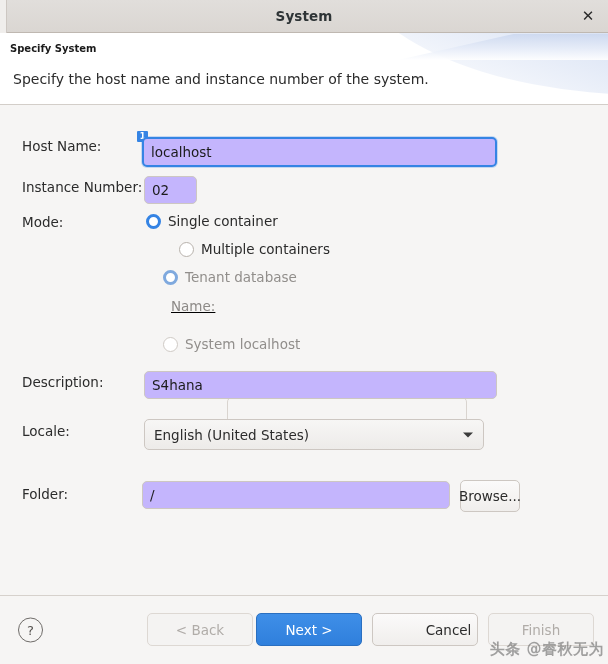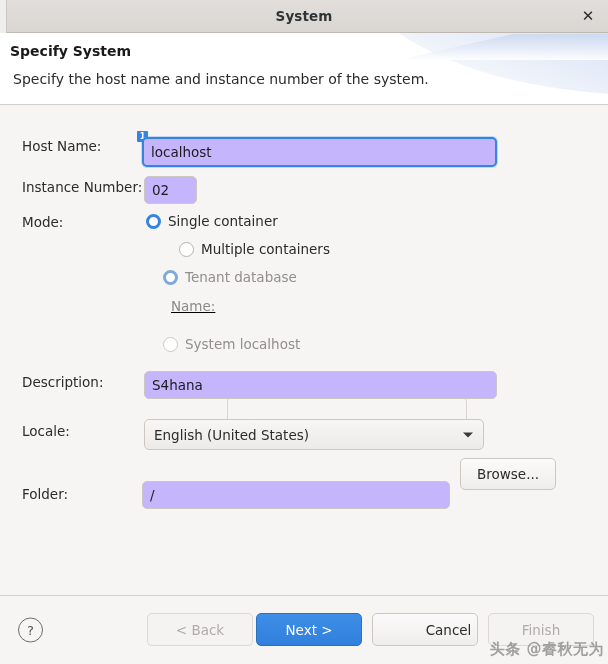--- a/index.html
+++ b/index.html
@@ -89,21 +89,21 @@
     width: 210px;
     height: 26px;
     background: linear-gradient(to bottom, #ccd8ef 0%, #e6ecf8 55%, #ffffff 100%);
     opacity: 0.9;
     clip-path: polygon(100% 0, 100% 100%, 0 100%, 55% 0);
   }
   .header-title {
     position: absolute;
     left: 10px;
     top: 10px;
-    font-size: 14px;
+    font-size: 10px;
     font-weight: bold;
     color: #1a1a1a;
   }
   .header-subtitle {
     position: absolute;
     left: 13px;
     top: 38px;
     font-size: 14px;
     color: #2b2b2b;
   }
@@ -356,21 +356,21 @@
     </div>
     <div class="combo" style="position:absolute; left:144px; top:314px; width:340px;">
       <span>English (United States)</span>
       <span class="combo-arrow"></span>
     </div>
 
     <div class="row" style="left:22px; top:381px;">
       <span class="lbl">Folder:</span>
     </div>
     <input class="field" style="position: absolute; left: 142px; top: 376px; width: 308px;" value="/">
-    <div class="btn" style="position:absolute; left:460px; top:353px; width:96px; height:32px;">Browse...</div>
+    <div class="btn" style="position:absolute; left:460px; top:375px; width:60px; height:32px;">Browse...</div>
 
   </div>
 
   <div class="footer">
     <div class="help-icon">?</div>
     <div class="btn disabled footer-btn" style="left:147px;">&lt; Back</div>
     <div class="btn primary footer-btn" style="left:256px;">Next &gt;</div>
     <div class="btn footer-btn" style="left:372px;padding-left:47px;">Cancel</div>
     <div class="btn disabled footer-btn" style="left:488px;">Finish</div>
     <div class="watermark">头条 @睿秋无为</div>

